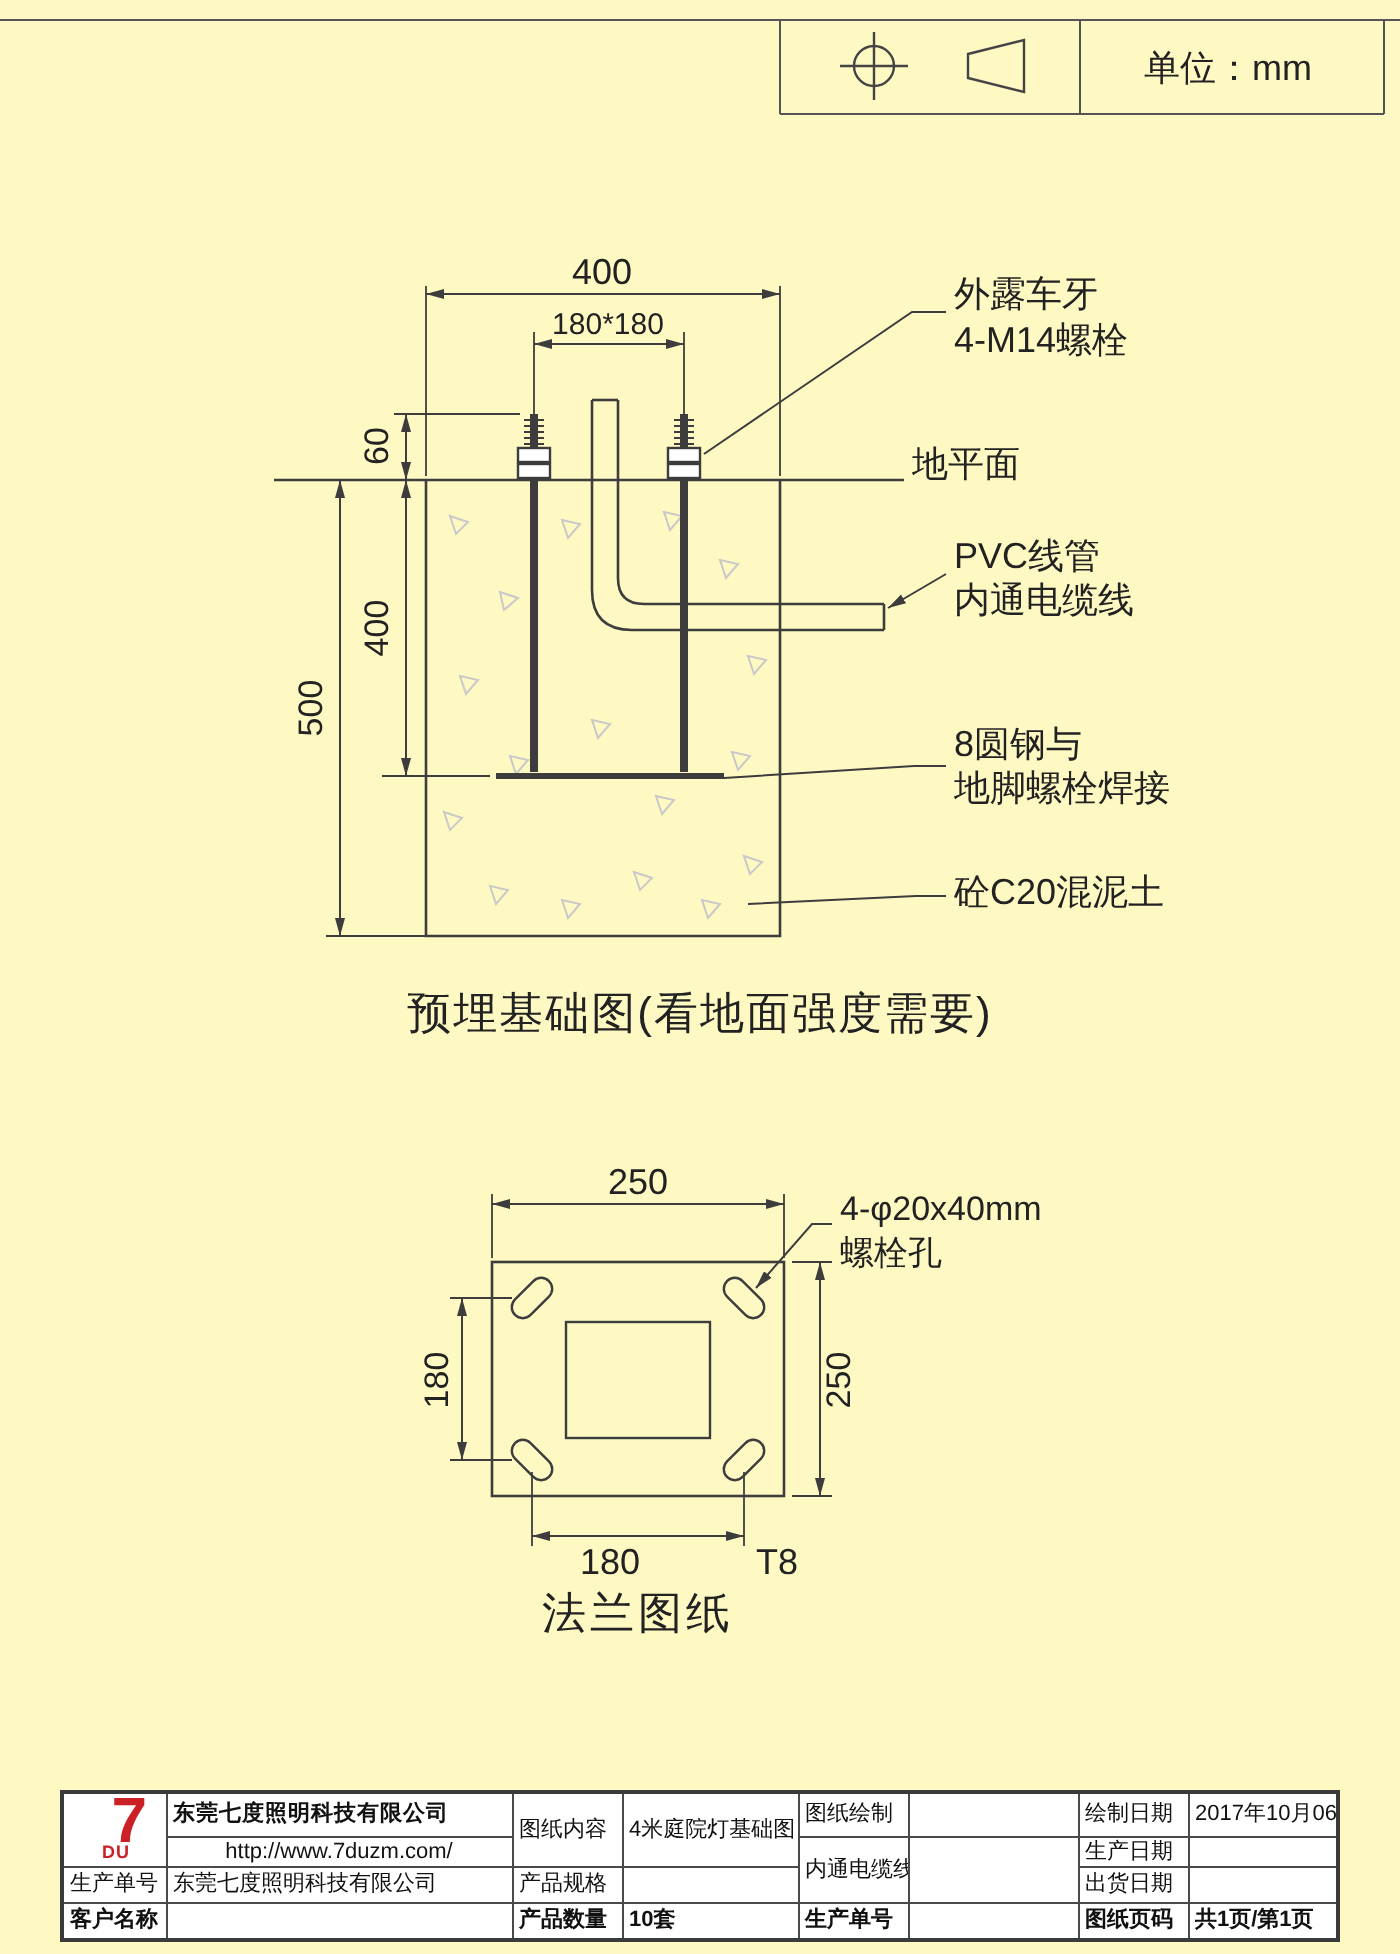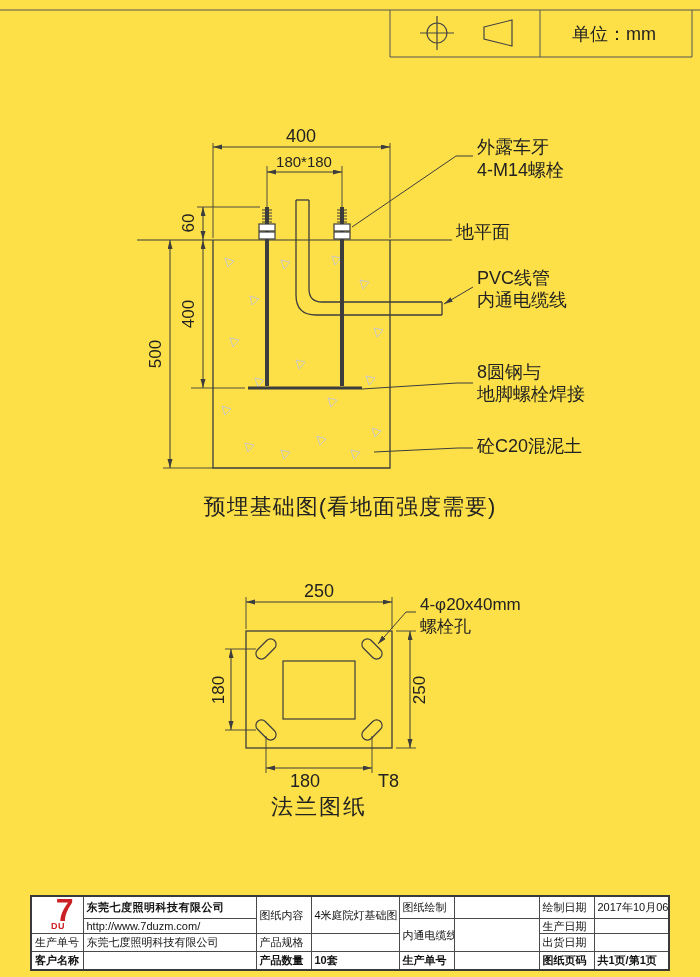--- a/index.html
+++ b/index.html
@@ -1,33 +1,33 @@
 <!DOCTYPE html>
 <html><head>
 <meta charset="utf-8">
 <style>
   html,body { margin:0; padding:0; background:#ffffff; font-family:"Liberation Sans", sans-serif; }
-  .sheet { position:relative; width:700px; height:977px; background:#fde047; overflow:hidden; }
+  .sheet { position:relative; width:700px; height:977px; background:#fef9c3; overflow:hidden; }
   svg.drawing { position:absolute; left:0; top:0; }
   svg text { font-family:"Liberation Sans", sans-serif; fill:#222222; stroke:none; }
 
   
   table.title-block {
     position:absolute; left:30px; top:895px; width:638px;
     border-collapse:collapse; table-layout:fixed;
     border:2px solid #3a3a3a; background:#fff;
   }
   table.title-block td {
     border:1px solid #4a4a4a; padding:0 3px;
     overflow:hidden; white-space:nowrap;
     font-size:11px; color:#111; line-height:1.1; vertical-align:middle;
   }
   tr.r1 { height:22px; } tr.r2 { height:14px; } tr.r3 { height:18px; } tr.r4 { height:18px;font-weight:bold; }
   td.company { font-weight:bold; font-size:13px; letter-spacing:0.5px; }
-  td.url { font-size:9px; color:#333; }
+  td.url { font-size:9px; color:#333;text-align:center; }
   td.val-sm { font-size:10px; }
   td.center { }
   td.logo-cell { padding:0; }
   .logo { position:relative; width:100%; height:36px; color:#cb2026; }
   .logo7 { position:absolute; right:6px; top:-4px; font-size:32px; font-weight:bold; line-height:1.1; }
   .logodu { position:absolute; left:16px; bottom:1px; font-size:9px; font-weight:bold; letter-spacing:0.5px; }
 </style>
 </head>
 <body>
 

